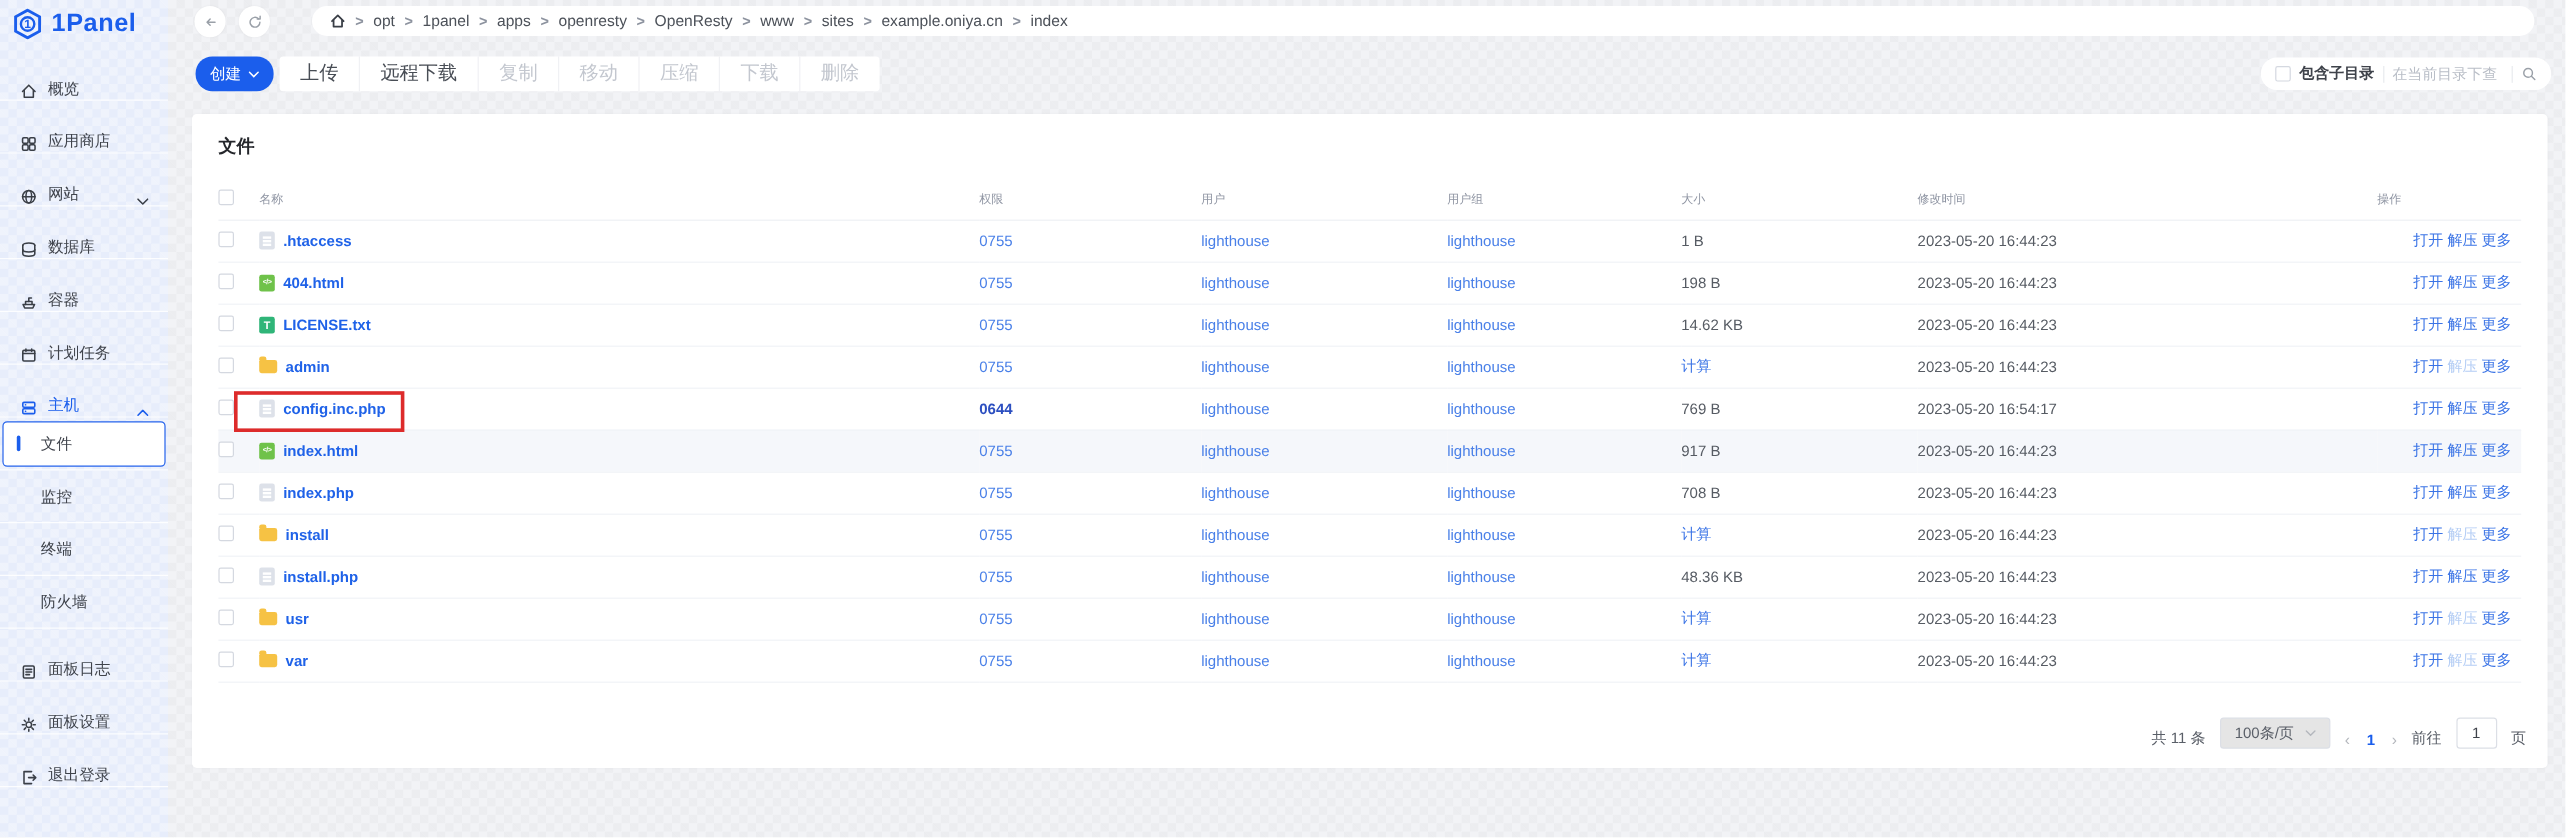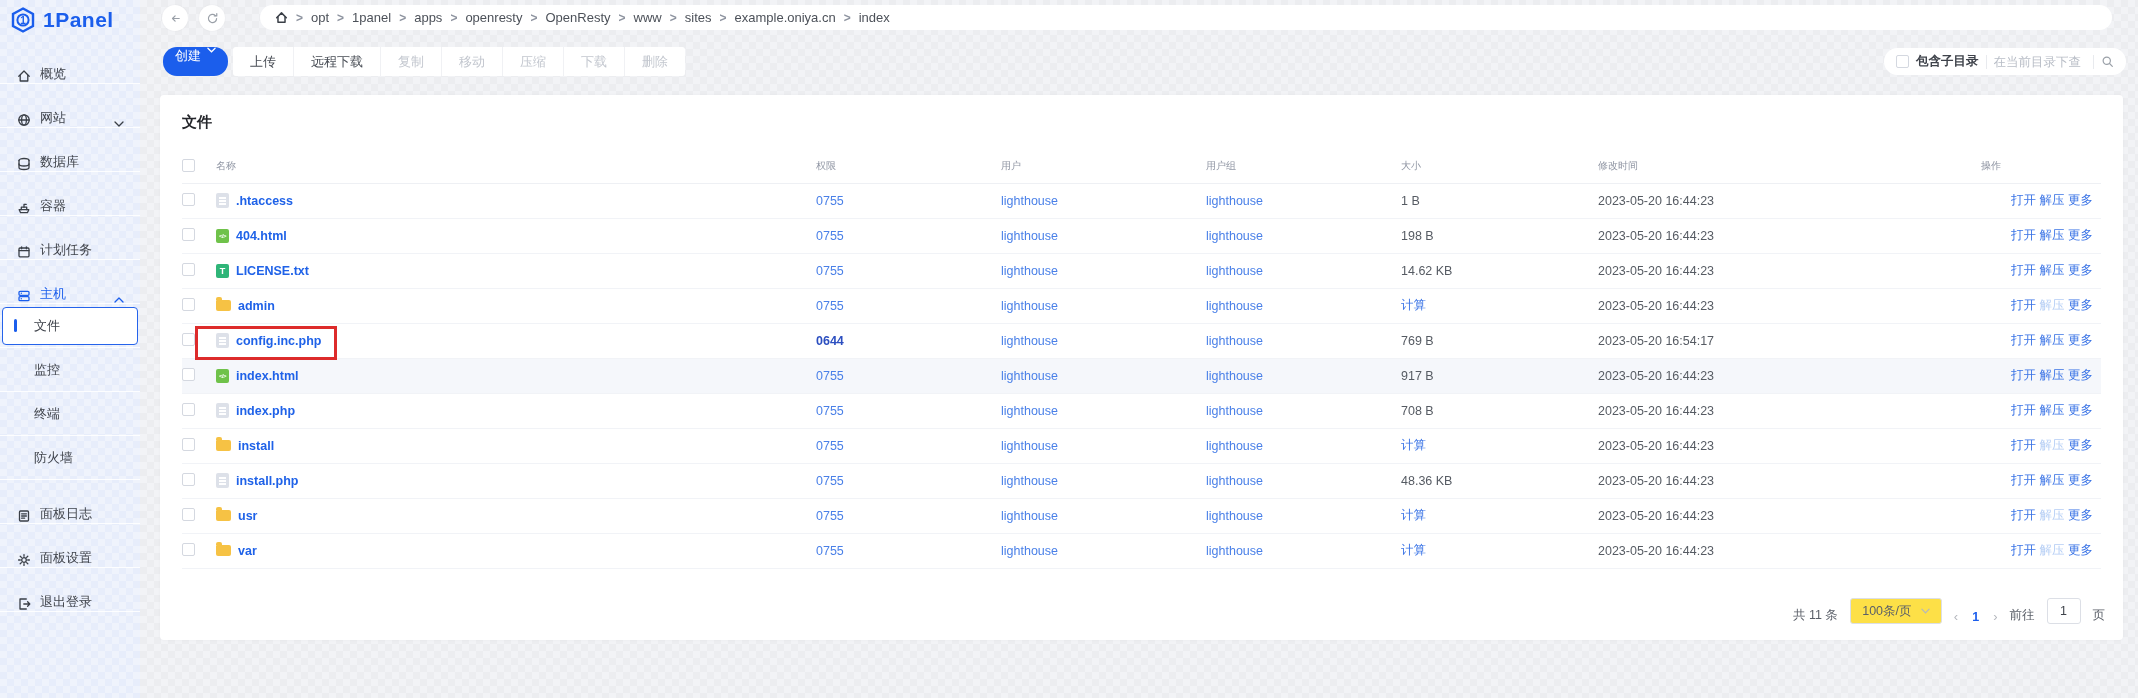--- a/index.html
+++ b/index.html
@@ -36,25 +36,25 @@
   
   .circle-btn { position:absolute; width:26px; height:26px; border-radius:50%; background:#fff;
     display:flex; align-items:center; justify-content:center; cursor:pointer; box-shadow:0 0 2px rgba(0,0,0,.06); }
   .breadcrumb-bar { position:absolute; left:260px; top:5px; width:1852px; height:25px; background:#fff;
     border-radius:13px; display:flex; align-items:center; padding-left:15px; gap:0; }
   .bc-item { color:#4c5159; font-size:13px; cursor:pointer; }
   .bc-sep { color:#8d939f; font-weight:bold; margin:0 8px; font-size:12px; }
 
   
   .btn-create { position:absolute; left:163px; top:47px; height:29px; background:#1b5eec; color:#fff;
-    border:none; border-radius:14px; padding:0 12px; font-size:13px; display:flex; gap:6px; cursor:pointer;
+    border:none; border-radius:14px; padding:0 12px; font-size:13px; display:flex; align-items:center; gap:6px; cursor:pointer;
     font-family:inherit; }
   .btn-group { position:absolute; left:233px; top:47px; height:29px; background:#fff; border-radius:3px;
     display:flex; align-items:stretch; }
-  .tb-btn { border:none; background:transparent; padding:0 17px; font-size:13px; color:#484d55; cursor:pointer;
+  .tb-btn { border:none; background:transparent; padding:0 17px; font-size:16px; color:#484d55; cursor:pointer;
     font-family:inherit; border-left:1px solid #f0f1f4; }
   .tb-btn:first-child { border-left:none; }
   .tb-btn.disabled { color:#c3c7cf; cursor:default; }
   .search-pill { position:absolute; right:12px; top:48px; width:242px; height:27px; background:#fff;
     border-radius:14px; display:flex; align-items:center; padding:0 10px 0 12px; gap:7px; }
   .cb { display:inline-block; width:13px; height:13px; border:1px solid #d4d8e0; border-radius:2px; background:#fff; cursor:pointer; flex:0 0 auto; }
   .pill-label { font-size:12.5px; color:#3f434b; font-weight:bold; white-space:nowrap; cursor:pointer; }
   .pill-div { width:1px; height:14px; background:#e8eaee; }
   .pill-input { border:none; outline:none; width:92px; font-size:12.5px; font-family:inherit; color:#565b63; background:transparent; }
   .pill-input::placeholder { color:#b9bec7; }
@@ -89,21 +89,21 @@
   .fi-txt::after { content:"T"; position:absolute; left:0; top:3px; width:13px; text-align:center; font-size:9px;
     color:#fff; font-weight:bold; line-height:9px; }
   .fi-folder { background:#f6c244; width:15px; height:11px; vertical-align:-1px; border-radius:1px 2px 2px 2px; }
   .fi-folder::before { content:""; position:absolute; left:0; top:-3px; width:6px; height:3px; background:#f6c244;
     border-radius:2px 2px 0 0; }
 
   
   .pagination { position:absolute; right:18px; bottom:16px; display:flex; align-items:flex-end; gap:12px;
     font-size:12.5px; color:#5a5f68; }
   .psel { border:1px solid #dcdfe6; border-radius:3px; height:26px; width:92px; display:flex; align-items:center;
-    justify-content:center; gap:9px; color:#5a5f68; cursor:pointer; background:#fde047; }
+    justify-content:center; gap:9px; color:#5a5f68; cursor:pointer; background:#e5e5e5; }
   .pager { display:flex; align-items:center; gap:14px; }
   .parrow { color:#b4b7bd; cursor:pointer; font-size:13px; }
   .pcur { color:#1b5eec; font-weight:bold; cursor:pointer; }
   .goto-input { width:34px; height:26px; border:1px solid #dcdfe6; border-radius:3px; text-align:center;
     font-size:12.5px; color:#3f434b; outline:none; font-family:inherit; }
 
   
   .red-box { position:absolute; left:195px; top:326px; width:142px; height:34px; border:3px solid #dd2b2b; z-index:9; pointer-events:none; }
 
   svg.ic { stroke:#3a3f47; stroke-width:1.3; fill:none; stroke-linecap:round; stroke-linejoin:round; }
@@ -125,20 +125,29 @@
       </svg>
       <span class="logo-text">1Panel</span>
     </div>
 
     <div class="side-item">
       <svg class="ic" width="14" height="14" viewBox="0 0 14 14">
           <path d="M1.8 7.2L7 2l5.2 5.2"></path>
           <path d="M3.2 6.4v5.6h7.6V6.4"></path>
         </svg>
       <span>概览</span>
+    </div>
+    <div class="side-item">
+      <svg class="ic" width="14" height="14" viewBox="0 0 14 14">
+          <rect x="1.8" y="1.8" width="4.6" height="4.6" rx="1"></rect>
+          <rect x="7.6" y="1.8" width="4.6" height="4.6" rx="1"></rect>
+          <rect x="1.8" y="7.6" width="4.6" height="4.6" rx="1"></rect>
+          <rect x="7.6" y="7.6" width="4.6" height="4.6" rx="1"></rect>
+        </svg>
+      <span>应用商店</span>
     </div>
     <div class="side-item">
       <svg class="ic" width="14" height="14" viewBox="0 0 14 14">
           <circle cx="7" cy="7" r="5.2"></circle>
           <ellipse cx="7" cy="7" rx="2.4" ry="5.2"></ellipse>
           <line x1="1.8" y1="7" x2="12.2" y2="7"></line>
         </svg>
       <span>网站</span>
       <svg class="ic chev" width="10" height="6" viewBox="0 0 10 6">
           <polyline points="1,1 5,5 9,1"></polyline>

